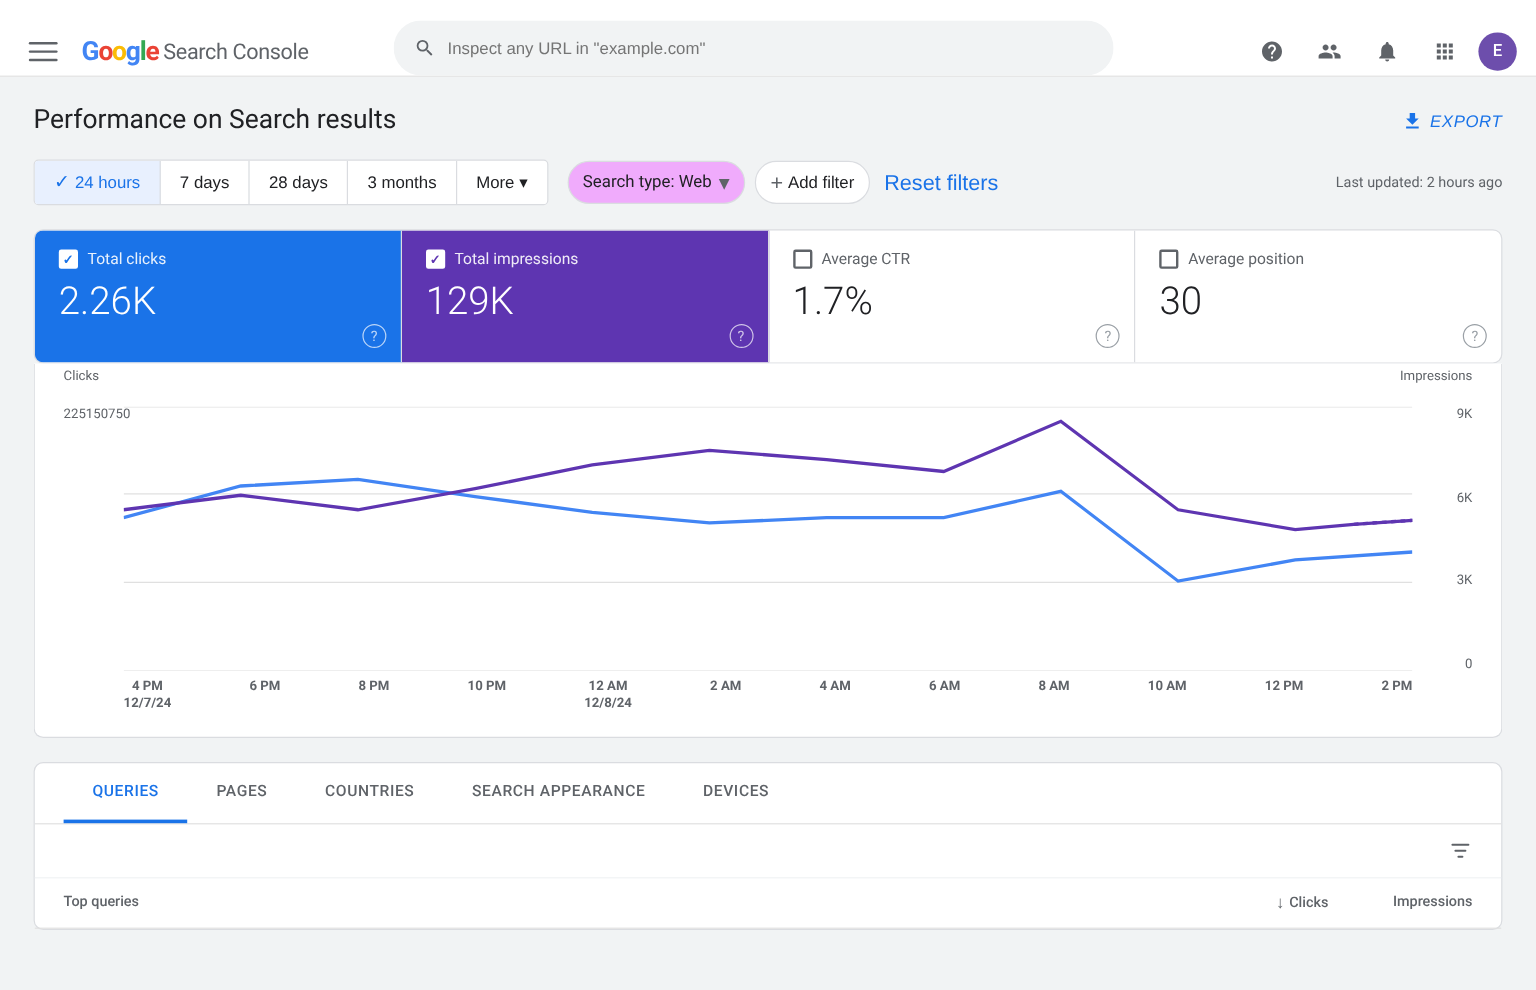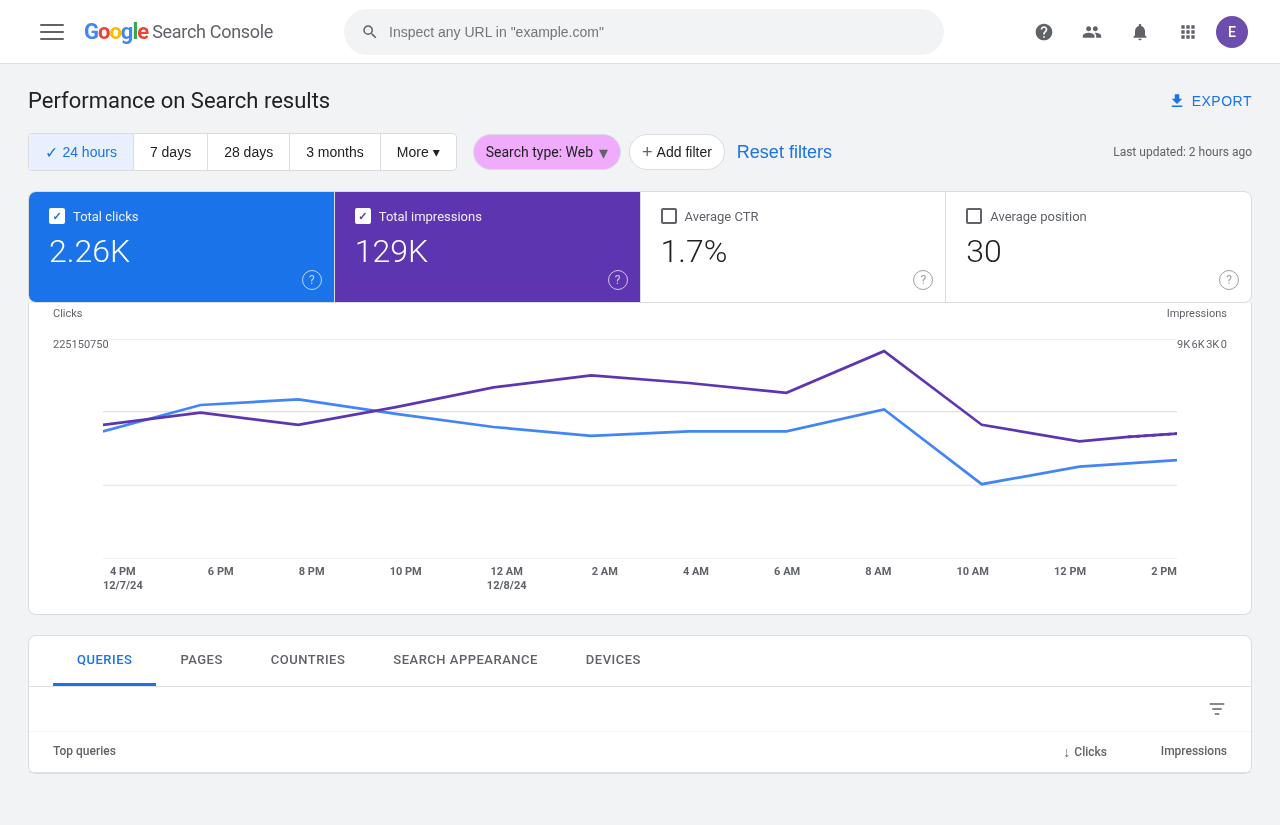--- a/index.html
+++ b/index.html
@@ -9,22 +9,22 @@
       color: #202124;
       font-size: 14px;
       min-height: 825px;
     }
 
     
     .topnav {
       background: #fff;
       height: 64px;
       display: flex;
-      align-items: center;
-      padding: 0 32px;
+      align-items: flex-end;
+      padding: 0 16px;
       gap: 12px;
       border-bottom: 1px solid #e0e0e0;
       position: relative;
     }
     .topnav-left {
       display: flex;
       align-items: center;
       gap: 12px;
       min-width: 300px;
     }
@@ -130,20 +130,21 @@
       align-items: center;
       gap: 6px;
       background: transparent;
       border: none;
       cursor: pointer;
       color: #1a73e8;
       font-size: 14px;
       font-weight: 500;
       letter-spacing: 0.5px;
       text-transform: uppercase;
+      font-style: italic;
     }
 
     
     .filter-bar {
       display: flex;
       align-items: center;
       gap: 0;
       margin-bottom: 20px;
     }
     .time-filter-group {
@@ -328,21 +329,21 @@
       display: flex;
       flex-direction: row;
       justify-content: space-between;
     }
     .chart-y-right {
       position: absolute;
       right: 0; top: 0;
       width: 50px;
       height: 100%;
       display: flex;
-      flex-direction: row;
+      flex-direction: column;
       justify-content: space-between;
       text-align: right;
     }
     .y-label {
       font-size: 11px;
       color: #5f6368;
       line-height: 1;
     }
     .y-axis-title-left {
       font-size: 11px;

